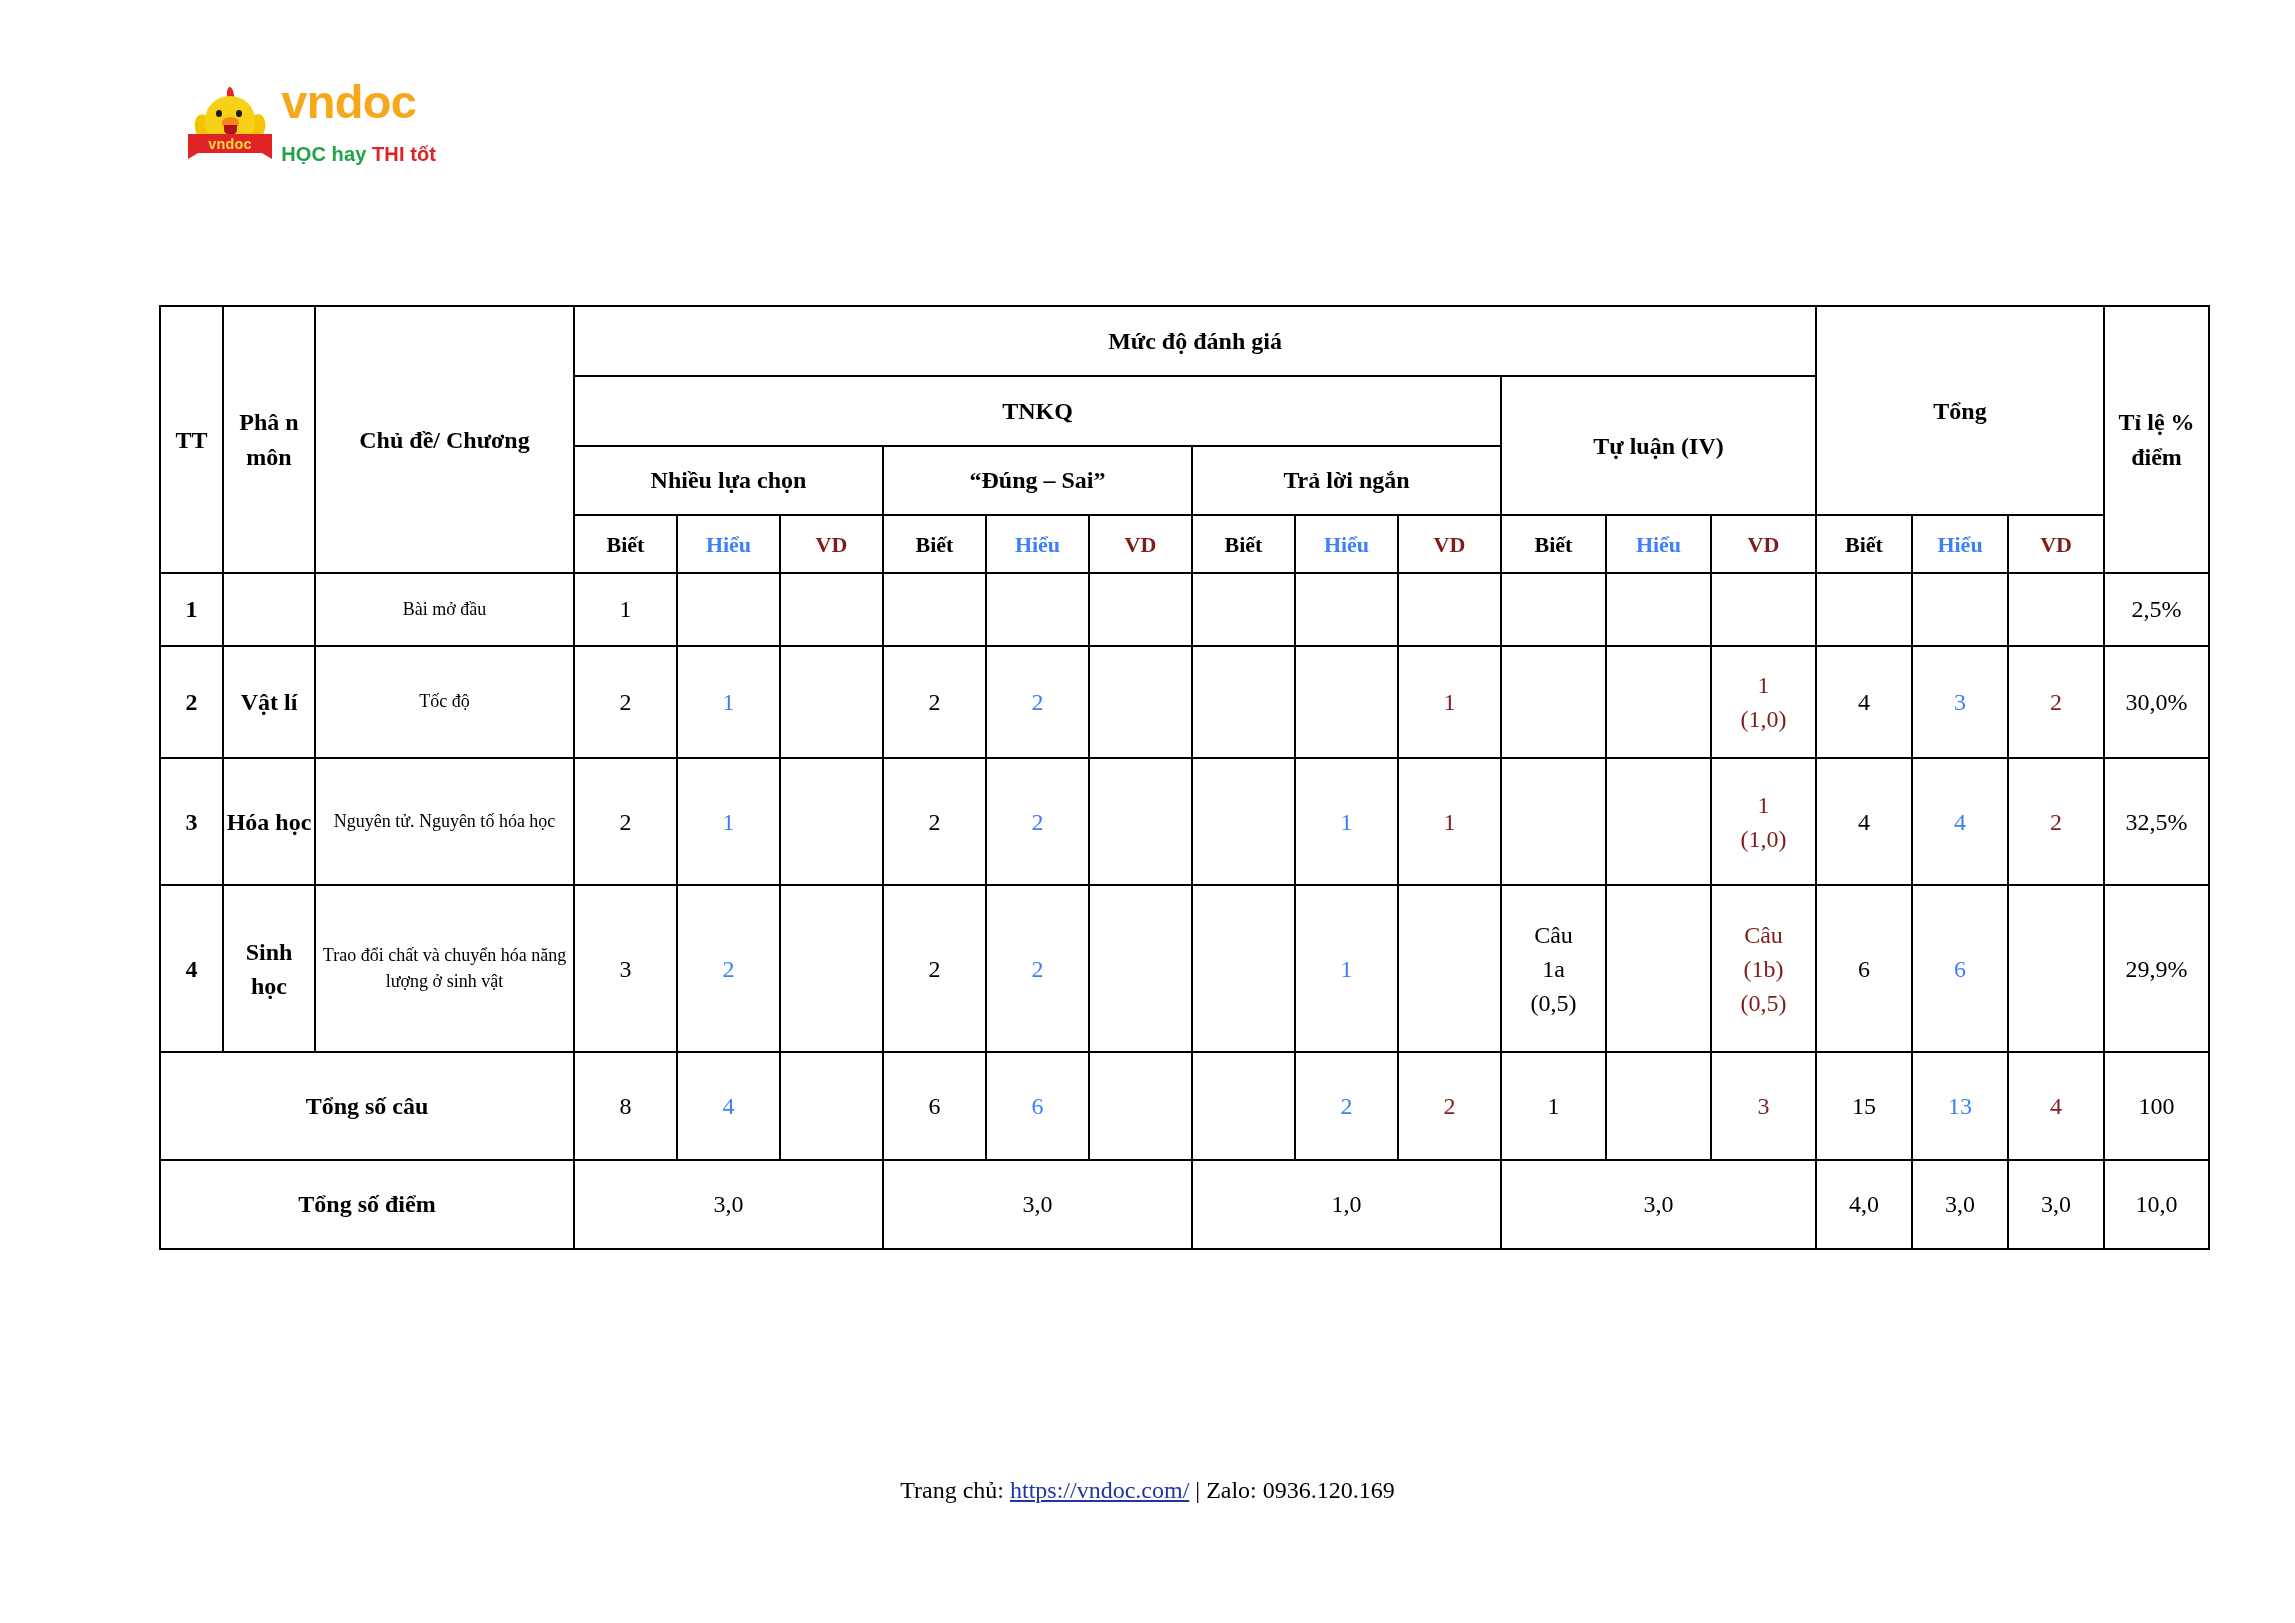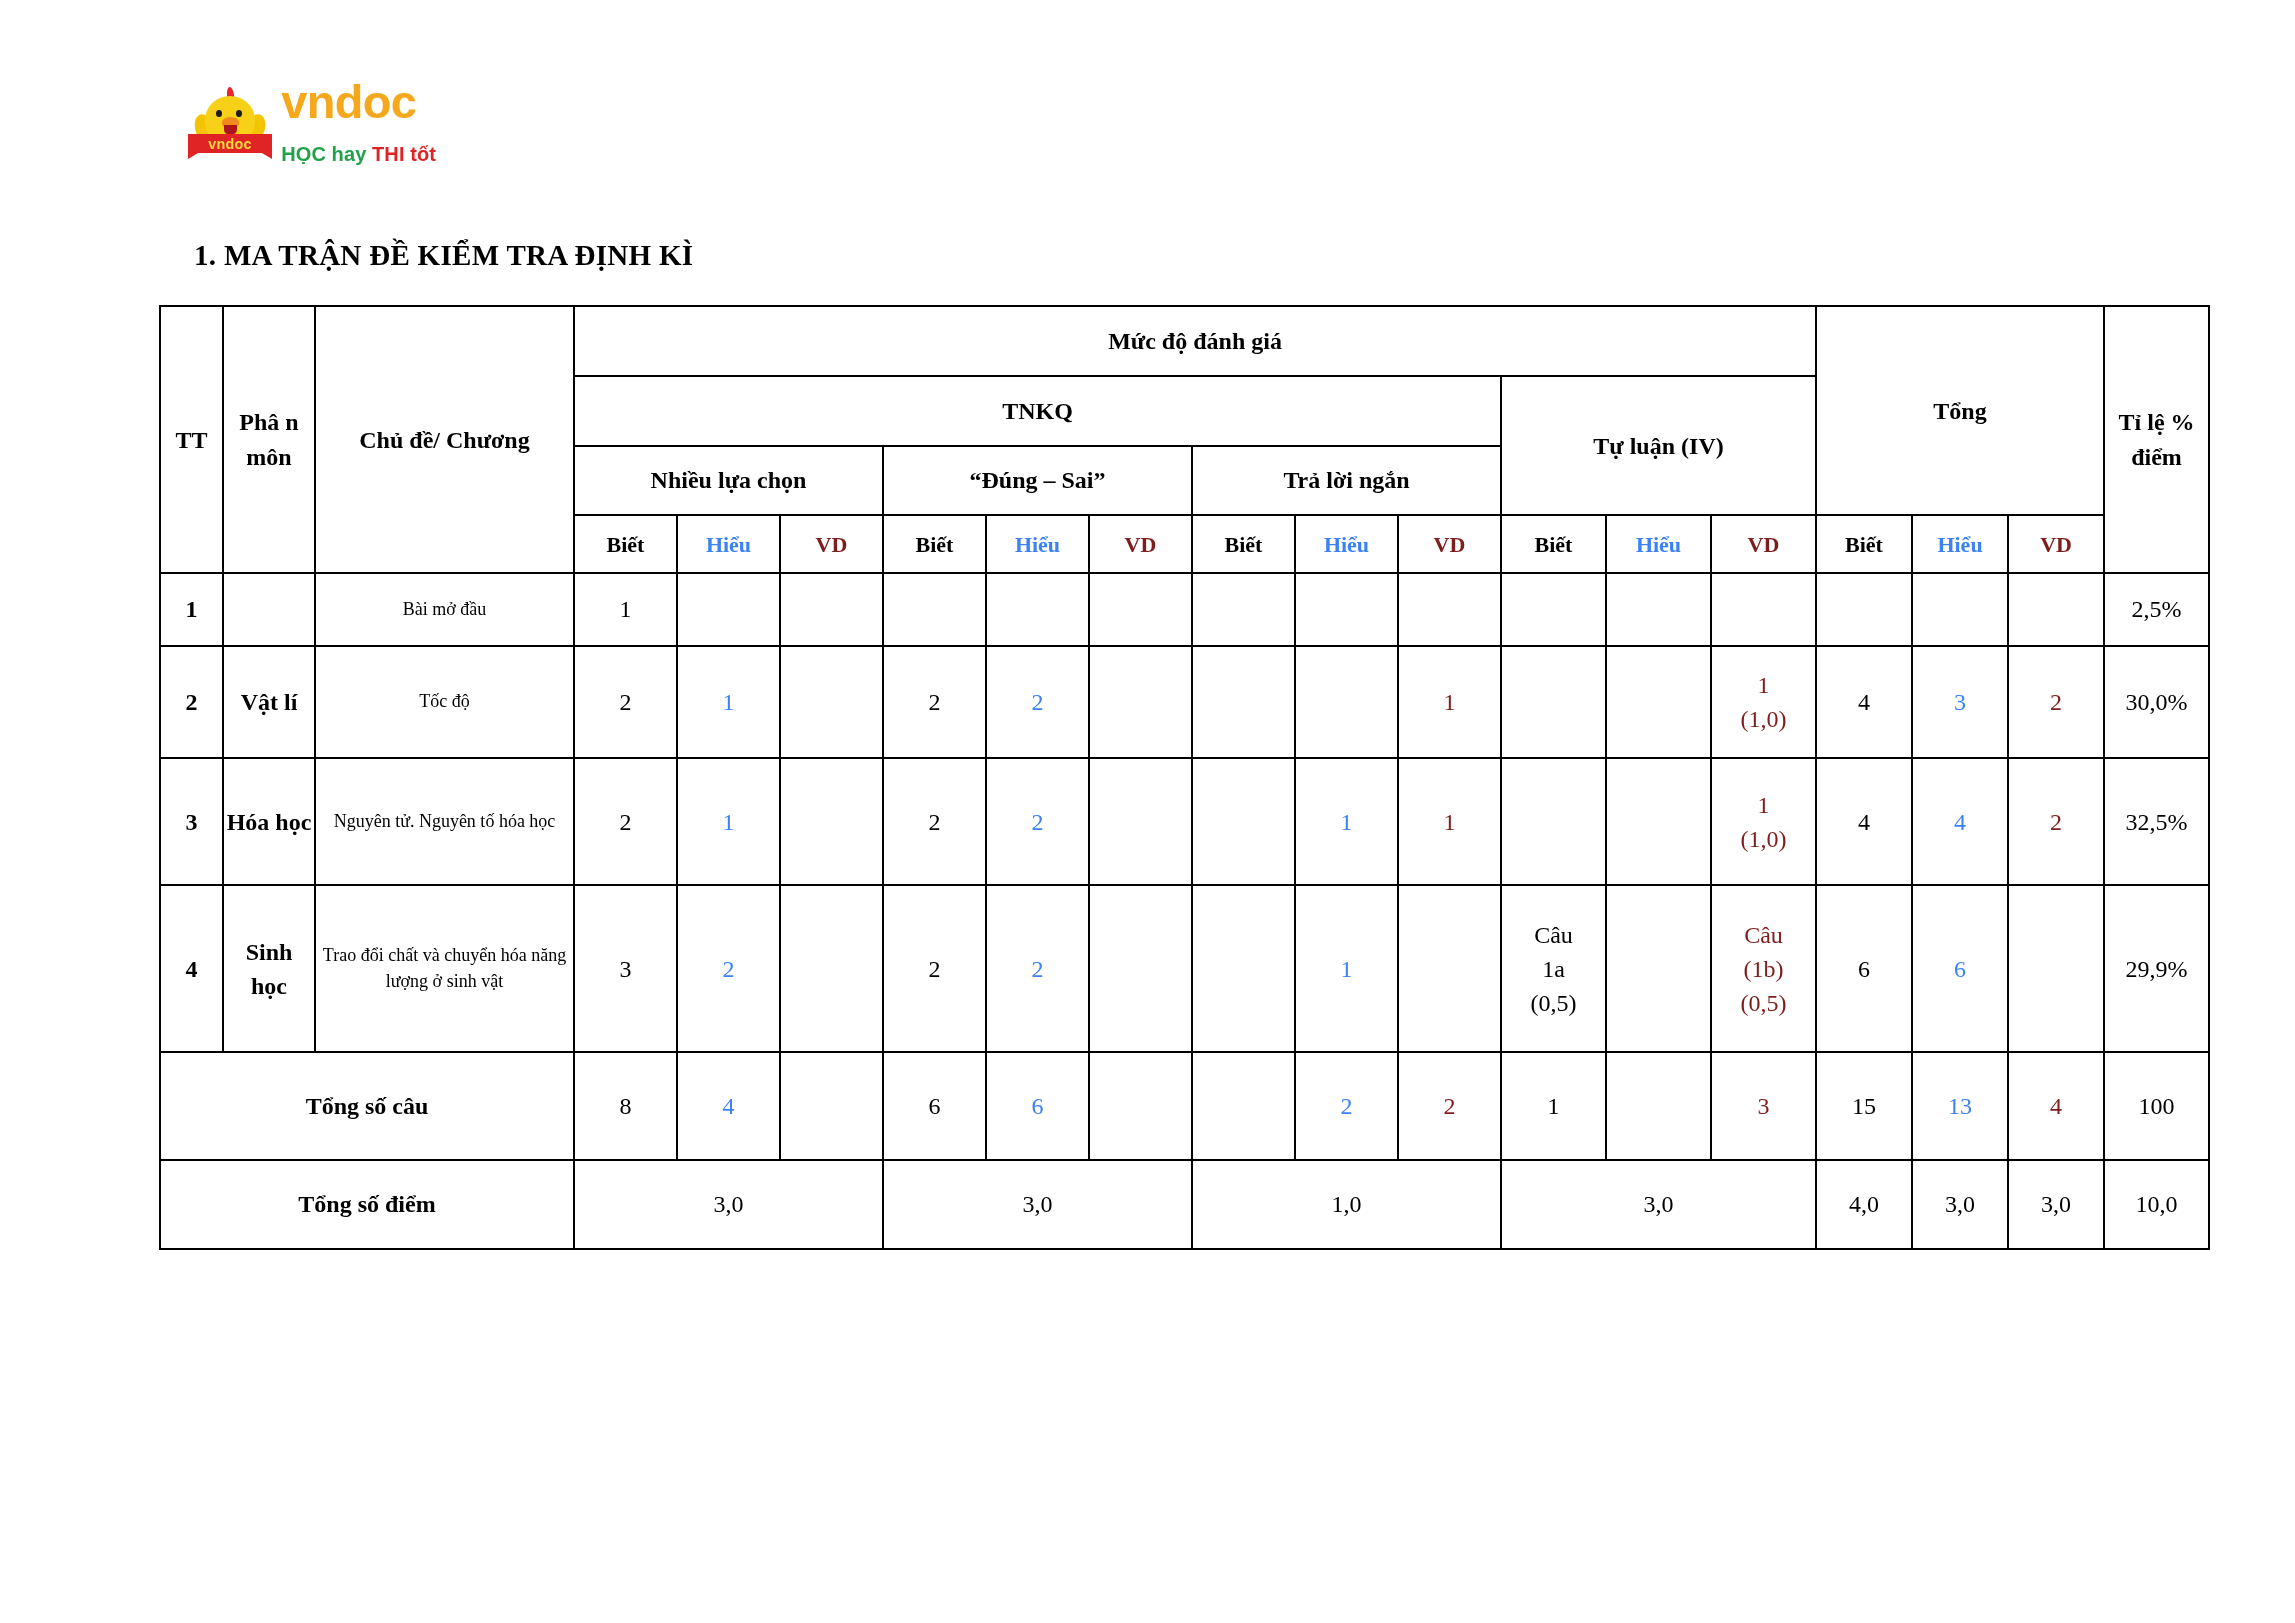--- a/index.html
+++ b/index.html
@@ -216,21 +216,20 @@
     </div>
     <div class="logo-text">
       <div class="logo-title">vndoc</div>
       <div class="logo-tag">
         <span class="tag-hoc">HỌC hay</span>
         <span class="tag-thi">THI tốt</span>
       </div>
     </div>
   </div>
 
-  <div class="doc-heading">1. MA TRẬN ĐỀ KIỂM TRA ĐỊNH KÌ</div>
 
   <div class="table-wrap">
     <table class="matrix">
       <colgroup>
         <col class="c-tt">
           <col class="c-mon">
           <col class="c-chu">
         <col class="c-num">
           <col class="c-num">
           <col class="c-num">
@@ -401,15 +400,18 @@
           <td colspan="3">3,0</td>
           <td>4,0</td>
           <td>3,0</td>
           <td>3,0</td>
           <td>10,0</td>
         </tr>
       </tbody>
     </table>
   </div>
 
+  <div class="footer">
+    <span>Trang chủ: </span><a href="#">https://vndoc.com/</a><span> | Zalo: 0936.120.169</span>
+  </div>
 
 </div>
 
 
 </body></html>

